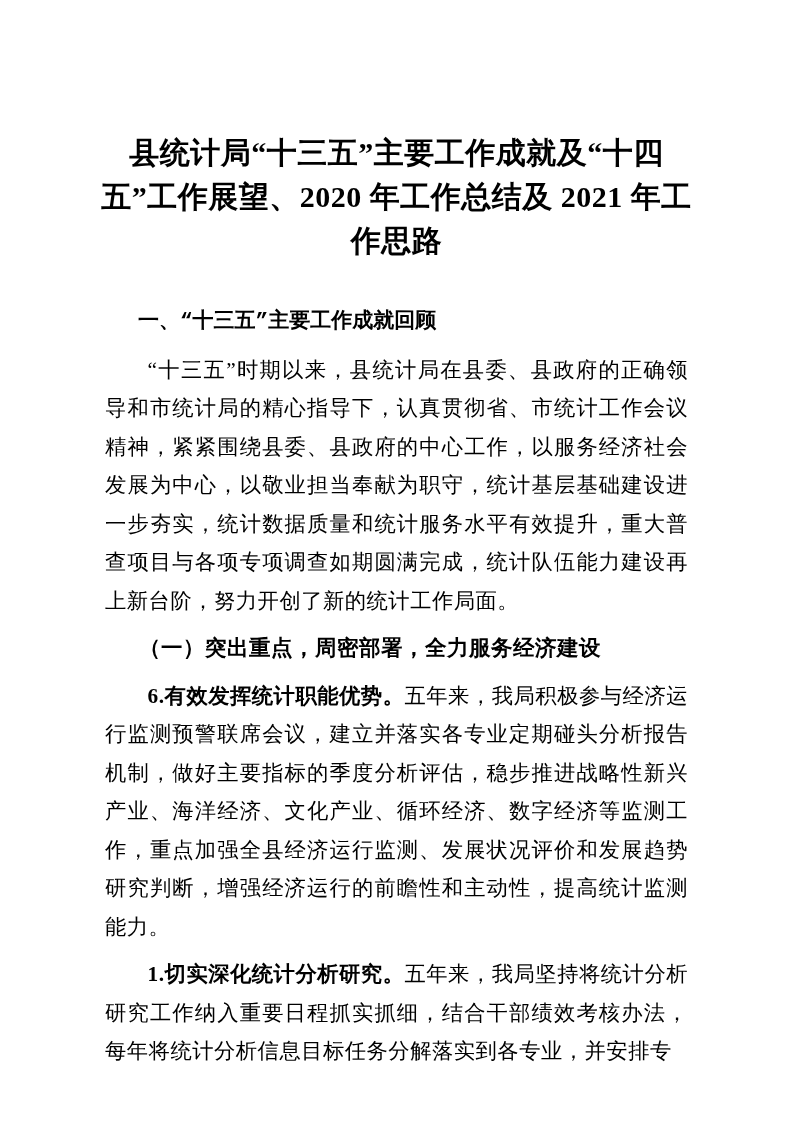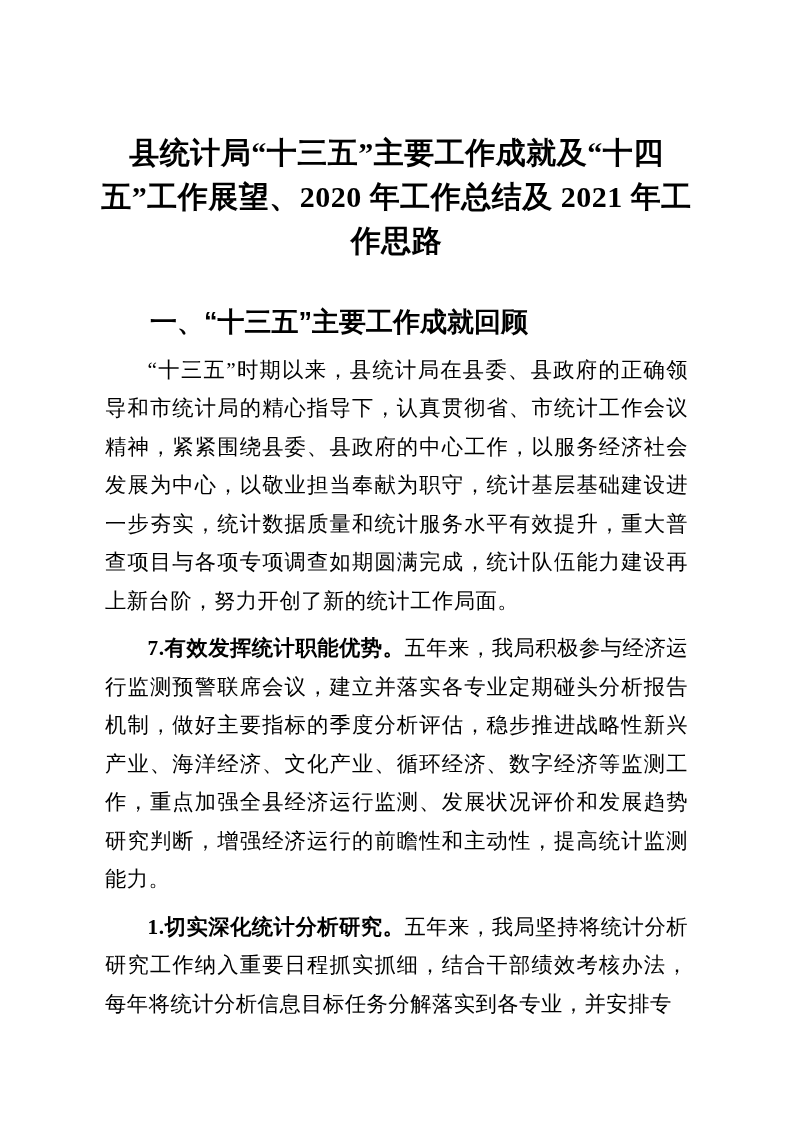--- a/index.html
+++ b/index.html
@@ -22,23 +22,23 @@
     margin: 0;
     font-family: "Liberation Serif", "DejaVu Serif", serif;
     font-weight: bold;
     font-size: 30px;
     line-height: 44px;
     text-align: center;
     letter-spacing: 0.5px;
   }
   .h-section {
     margin: 40px 0 0 0;
-    font-family: Liberation Sans, sans-serif;
+    font-family: Liberation Mono, monospace;
     font-weight: bold;
-    font-size: 27px;
+    font-size: 21px;
     line-height: 38.5px;
     text-indent: 2em;
   }
   .para {
     margin: 9px;
     font-family: "Liberation Serif", "DejaVu Serif", serif;
     font-size: 21.3px;
     line-height: 38.5px;
     text-align: justify;
     text-indent: 2em;
@@ -60,17 +60,18 @@
 </head>
 <body>
 
 <div class="page">
   <h1 class="doc-title">县统计局“十三五”主要工作成就及“十四五”工作展望、2020 年工作总结及 2021 年工作思路</h1>
 
   <h2 class="h-section">一、“十三五”主要工作成就回顾</h2>
 
   <p class="para">“十三五”时期以来，县统计局在县委、县政府的正确领导和市统计局的精心指导下，认真贯彻省、市统计工作会议精神，紧紧围绕县委、县政府的中心工作，以服务经济社会发展为中心，以敬业担当奉献为职守，统计基层基础建设进一步夯实，统计数据质量和统计服务水平有效提升，重大普查项目与各项专项调查如期圆满完成，统计队伍能力建设再上新台阶，努力开创了新的统计工作局面。</p>
 
+  <h3 class="h-sub">（一）突出重点，周密部署，全力服务经济建设</h3>
 
-  <p class="para"><span class="lead">7.有效发挥统计职能优势。</span><span>五年来，我局积极参与经济运行监测预警联席会议，建立并落实各专业定期碰头分析报告机制，做好主要指标的季度分析评估，稳步推进战略性新兴产业、海洋经济、文化产业、循环经济、数字经济等监测工作，重点加强全县经济运行监测、发展状况评价和发展趋势研究判断，增强经济运行的前瞻性和主动性，提高统计监测能力。</span></p>
+  <p class="para"><span class="lead">6.有效发挥统计职能优势。</span><span>五年来，我局积极参与经济运行监测预警联席会议，建立并落实各专业定期碰头分析报告机制，做好主要指标的季度分析评估，稳步推进战略性新兴产业、海洋经济、文化产业、循环经济、数字经济等监测工作，重点加强全县经济运行监测、发展状况评价和发展趋势研究判断，增强经济运行的前瞻性和主动性，提高统计监测能力。</span></p>
 
   <p class="para"><span class="lead">1.切实深化统计分析研究。</span><span>五年来，我局坚持将统计分析研究工作纳入重要日程抓实抓细，结合干部绩效考核办法，每年将统计分析信息目标任务分解落实到各专业，并安排专</span></p>
 </div>
 
 </body></html>

